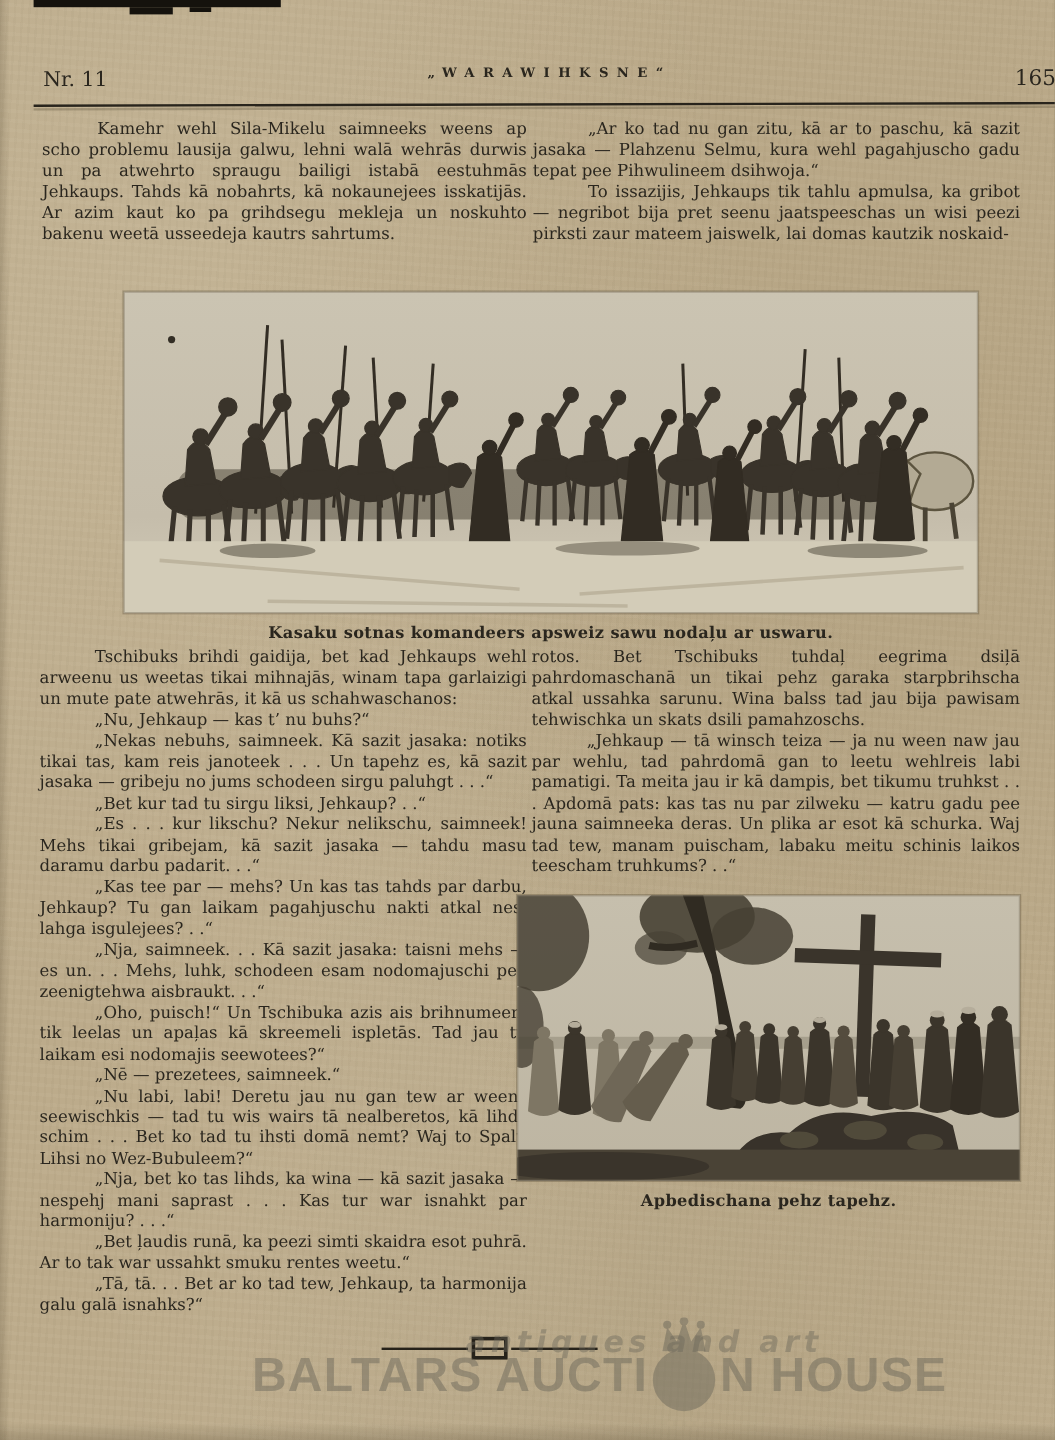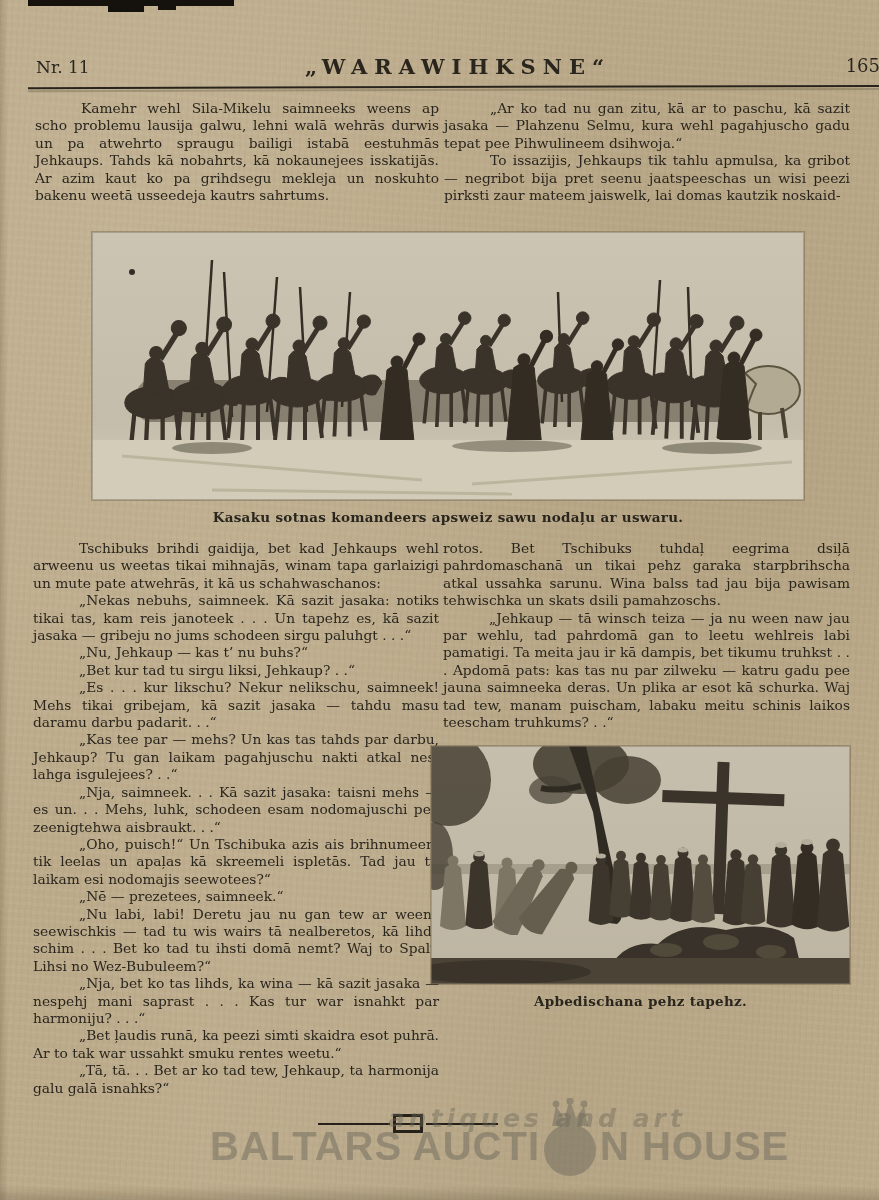--- a/index.html
+++ b/index.html
@@ -23,21 +23,21 @@
     background:linear-gradient(to bottom, rgba(0,0,0,0), rgba(70,58,36,0.22));}
   .edge-left{position:absolute;top:0;left:0;width:8px;height:100%;
     background:linear-gradient(to right, rgba(70,58,36,0.20), rgba(0,0,0,0));}
   .scan-artifact{position:absolute;top:0;left:28px;width:206px;height:6px;background:#15120d;}
   .scan-artifact .tab1{position:absolute;top:6px;left:80px;width:36px;height:6px;background:#15120d;}
   .scan-artifact .tab2{position:absolute;top:6px;left:130px;width:18px;height:4px;background:#15120d;}
 
   .masthead{position:absolute;top:54px;left:36px;right:30px;height:26px;}
   .issue-no{position:absolute;left:0;top:3px;font-size:17px;}
   .journal-title{position:absolute;left:0;right:0;top:0;text-align:center;
-    font-weight:bold;font-size:21px;letter-spacing:7px;}
+    font-weight:bold;font-size:11px;letter-spacing:7px;}
   .page-number{position:absolute;right:0;top:1px;font-size:18px;}
   .masthead-rule{position:absolute;top:86px;left:28px;right:20px;height:2px;background:#28241c;
     box-shadow:0 3px 0 rgba(60,50,30,0.25);transform:rotate(-0.15deg);}
 
   .col-text{font-size:13.8px;line-height:17.4px;text-align:justify;}
   .col-text p{margin:0;}
   .col-text p.ind{text-indent:46px;}
 
   .intro-left{position:absolute;top:100px;left:35px;width:404px;}
   .intro-right{position:absolute;top:100px;left:444px;width:406px;}
@@ -88,21 +88,21 @@
   <div class="masthead-rule"></div>
 
   <div class="intro-left col-text">
     <p class="ind">Kamehr wehl Sila-Mikelu saimneeks weens ap scho problemu lausija galwu, lehni walā wehrās durwis un pa atwehrto spraugu bailigi istabā eestuhmās Jehkaups. Tahds kā nobahrts, kā nokaunejees isskatijās. Ar azim kaut ko pa grihdsegu mekleja un noskuhto bakenu weetā usseedeja kautrs sahrtums.</p>
   </div>
   <div class="intro-right col-text">
     <p class="ind">„Ar ko tad nu gan zitu, kā ar to paschu, kā sazit jasaka — Plahzenu Selmu, kura wehl pagahjuscho gadu tepat pee Pihwulineem dsihwoja.“</p>
     <p class="ind">To issazijis, Jehkaups tik tahlu apmulsa, ka gribot — negribot bija pret seenu jaatspeeschas un wisi peezi pirksti zaur mateem jaiswelk, lai domas kautzik noskaid-</p>
   </div>
 
-  <figure class="figure1" style="margin:4px">
+  <figure class="figure1" style="margin:15px">
     <div class="photo-frame">
       <svg width="712" height="268" viewBox="0 0 712 268" xmlns="http://www.w3.org/2000/svg">
         <defs>
           <linearGradient id="sky1" x1="0" y1="0" x2="0" y2="1">
             <stop offset="0" stop-color="#cbc4b2"></stop>
               <stop offset="0.7" stop-color="#c5bdab"></stop>
               <stop offset="1" stop-color="#d2cbb8"></stop>
           </linearGradient>
           <g id="rh">
             <ellipse cx="0" cy="58" rx="27" ry="15"></ellipse>
@@ -175,22 +175,22 @@
           <ellipse cx="620" cy="216" rx="50" ry="6" opacity="0.5"></ellipse>
         </g>
         <rect width="712" height="268" fill="none" stroke="#857c67" stroke-width="2" opacity="0.5"></rect>
       </svg>
     </div>
     <figcaption class="caption">Kasaku sotnas komandeers apsweiz sawu nodaļu ar uswaru.</figcaption>
   </figure>
 
   <div class="body-left col-text">
     <p class="ind">Tschibuks brihdi gaidija, bet kad Jehkaups wehl arweenu us weetas tikai mihnajās, winam tapa garlaizigi un mute pate atwehrās, it kā us schahwaschanos:</p>
+    <p class="ind">„Nu, Jehkaup — kas t’ nu buhs?“</p>
     <p class="ind">„Nekas nebuhs, saimneek. Kā sazit jasaka: notiks tikai tas, kam reis janoteek . . . Un tapehz es, kā sazit jasaka — gribeju no jums schodeen sirgu paluhgt . . .“</p>
-    <p class="ind">„Nu, Jehkaup — kas t’ nu buhs?“</p>
     <p class="ind">„Bet kur tad tu sirgu liksi, Jehkaup? . .“</p>
     <p class="ind">„Es . . . kur likschu? Nekur nelikschu, saimneek! Mehs tikai gribejam, kā sazit jasaka — tahdu masu daramu darbu padarit. . .“</p>
     <p class="ind">„Kas tee par — mehs? Un kas tas tahds par darbu, Jehkaup? Tu gan laikam pagahjuschu nakti atkal nesi lahga isgulejees? . .“</p>
     <p class="ind">„Nja, saimneek. . . Kā sazit jasaka: taisni mehs — es un. . . Mehs, luhk, schodeen esam nodomajuschi pee zeenigtehwa aisbraukt. . .“</p>
     <p class="ind">„Oho, puisch!“ Un Tschibuka azis ais brihnumeem tik leelas un apaļas kā skreemeli ispletās. Tad jau tu laikam esi nodomajis seewotees?“</p>
     <p class="ind">„Nē — prezetees, saimneek.“</p>
     <p class="ind">„Nu labi, labi! Deretu jau nu gan tew ar weens seewischkis — tad tu wis wairs tā nealberetos, kā lihds schim . . . Bet ko tad tu ihsti domā nemt? Waj to Spalu Lihsi no Wez-Bubuleem?“</p>
     <p class="ind">„Nja, bet ko tas lihds, ka wina — kā sazit jasaka — nespehj mani saprast . . . Kas tur war isnahkt par harmoniju? . . .“</p>
     <p class="ind">„Bet ļaudis runā, ka peezi simti skaidra esot puhrā. Ar to tak war ussahkt smuku rentes weetu.“</p>
     <p class="ind">„Tā, tā. . . Bet ar ko tad tew, Jehkaup, ta harmonija galu galā isnahks?“</p>

